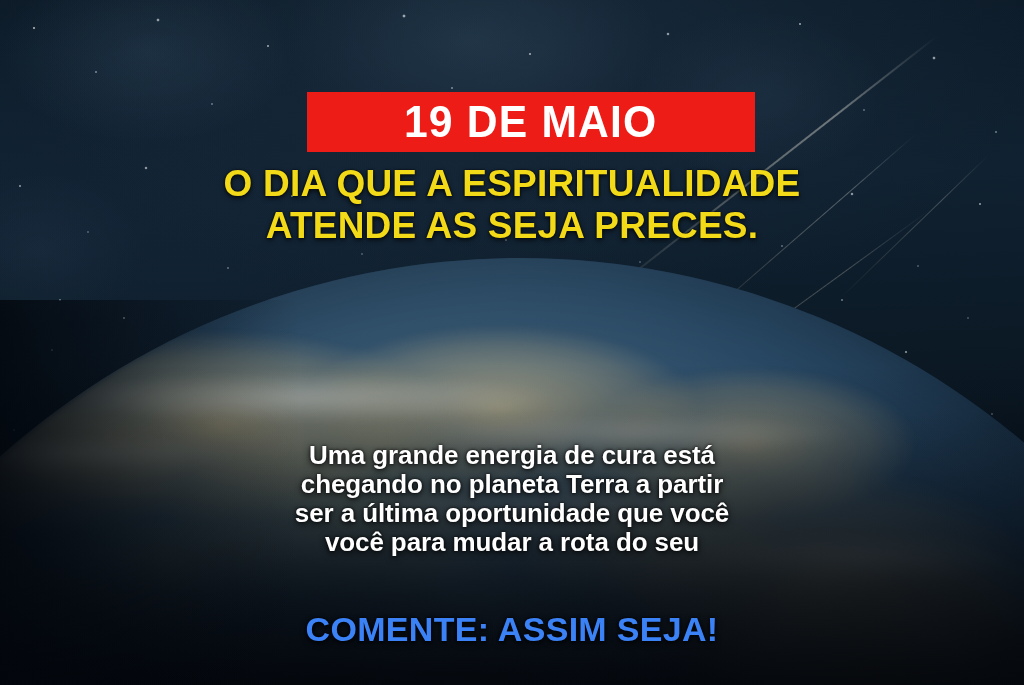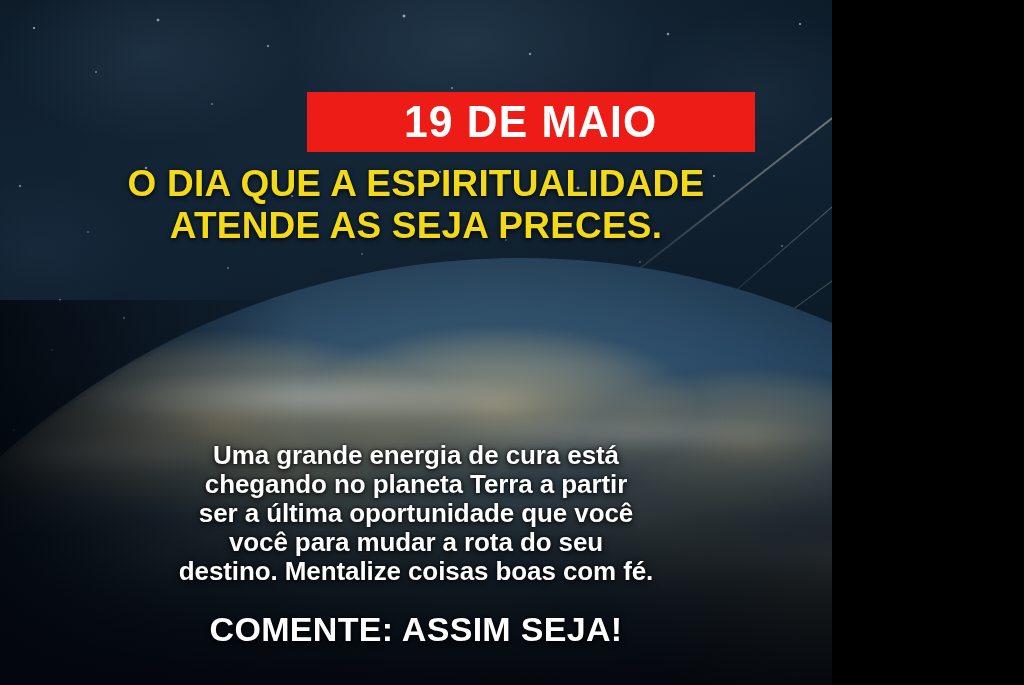--- a/index.html
+++ b/index.html
@@ -4,21 +4,21 @@
 <title>19 DE MAIO</title>
 <style>
   html, body {
     margin: 0;
     padding: 0;
     background: #000;
   }
 
   #poster {
     position: relative;
-    width: 832px;
+    width: 1024px;
     height: 685px;
     overflow: hidden;
     background: #0a1420;
     font-family: "Liberation Sans", "DejaVu Sans", sans-serif;
     user-select: none;
   }
 
   
   .space-base {
     position: absolute;
@@ -283,21 +283,21 @@
     text-shadow: 0 2px 7px rgba(0,0,0,.85), 0 0 3px rgba(0,0,0,.9);
     padding: 0 56px;
   }
   .body-line { display: block; white-space: nowrap; }
 
   .cta {
     position: absolute;
     left: 0; right: 0;
     top: 612px;
     text-align: center;
-    color: #ffffff;
+    color: #3b82f6;
     font-size: 34px;
     font-weight: 700;
     letter-spacing: .3px;
     line-height: 1;
     text-shadow: 0 2px 6px rgba(0,0,0,.85), 0 0 3px rgba(0,0,0,.9);
   }
 </style>
 </head>
 <body>
 
@@ -335,19 +335,18 @@
     <div class="headline">
       <span class="headline-line">O DIA QUE A ESPIRITUALIDADE</span>
       <span class="headline-line">ATENDE AS SEJA PRECES.</span>
     </div>
 
     <div class="body-copy">
       <span class="body-line">Uma grande energia de cura está</span>
       <span class="body-line">chegando no planeta Terra a partir</span>
       <span class="body-line">ser a última oportunidade que você</span>
       <span class="body-line">você para mudar a rota do seu</span>
-      <span class="body-line">destino. Mentalize coisas boas com fé.</span>
     </div>
 
     <div class="cta">COMENTE: ASSIM SEJA!</div>
 
   </div>
 </div>
 
 </body></html>

